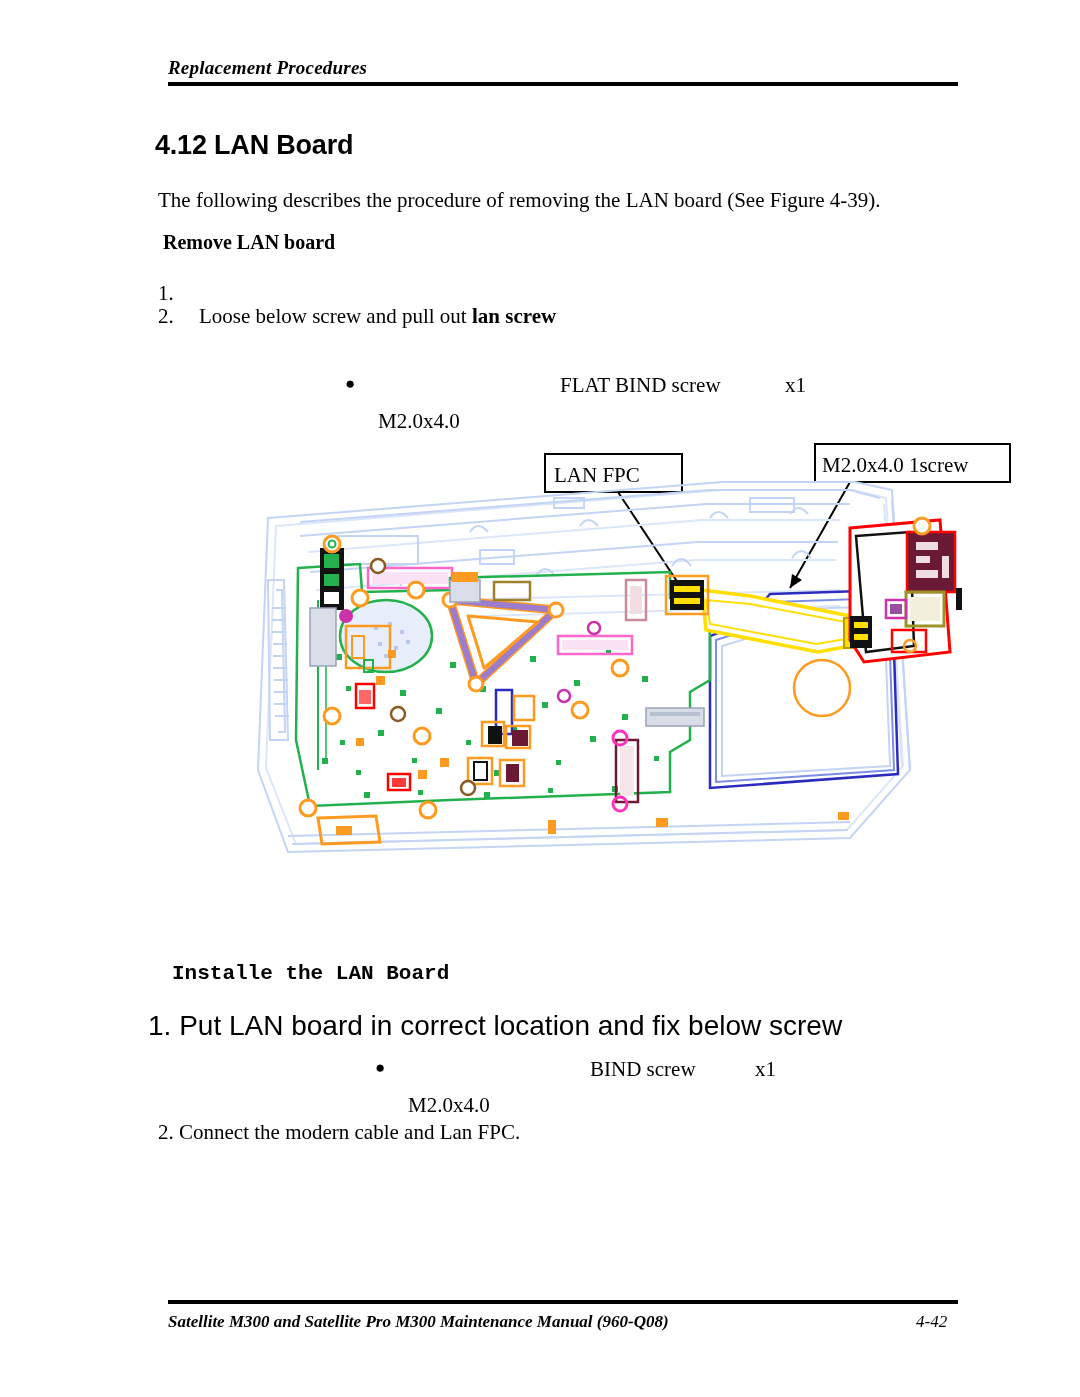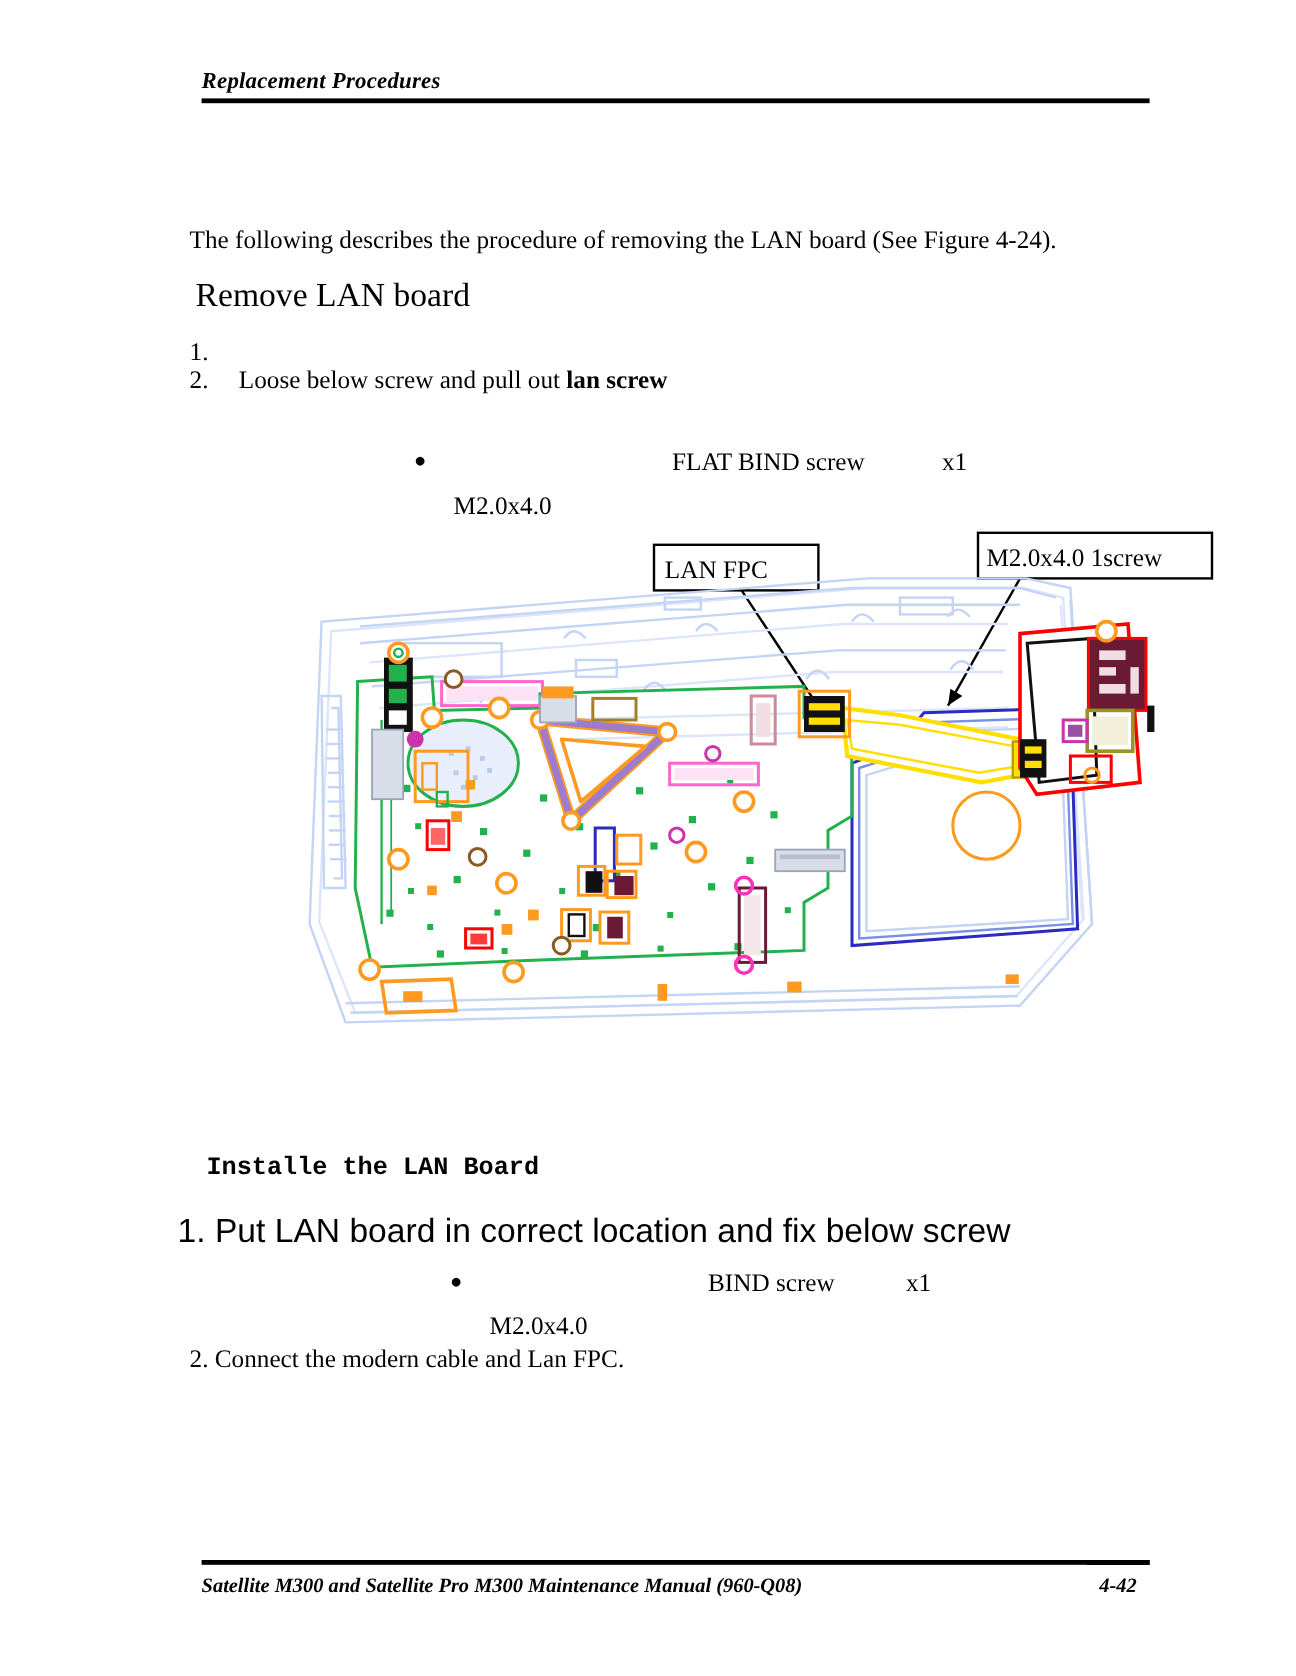--- a/index.html
+++ b/index.html
@@ -50,22 +50,22 @@
     font-family: "Liberation Sans", "DejaVu Sans", sans-serif;
     font-weight: bold;
     font-size: 27px;
     letter-spacing: -0.2px;
   }
   #remove-heading {
     position: absolute;
     left: 163px;
     top: 231px;
     font-family: "Liberation Serif", "DejaVu Serif", serif;
-    font-weight: normal;
-    font-size: 28px;
+    font-weight: bold;
+    font-size: 20px;
   }
   #install-heading {
     position: absolute;
     left: 172px;
     top: 962px;
     font-family: Liberation Mono, monospace;
     font-weight: bold;
     font-size: 21px;
   }
 
@@ -198,37 +198,38 @@
     left: 168px;
     top: 12px;
     font-weight: bold;
     font-style: italic;
     font-size: 17px;
   }
   #footer-page {
     position: absolute;
     left: 916px;
     top: 12px;
-    font-weight: bold;
+    font-weight: normal;
     font-style: italic;
     font-size: 17px;
   }
 </style>
 </head>
 <body>
 
 <div class="page">
 
   <div id="running-header">
     <div class="htext">Replacement Procedures</div>
     <div class="hrule"></div>
   </div>
 
-
-  <div id="intro-paragraph">The following describes the procedure of removing the LAN board (See Figure 4-24).</div>
+  <div id="section-heading">4.12 LAN Board</div>
+
+  <div id="intro-paragraph">The following describes the procedure of removing the LAN board (See Figure 4-39).</div>
 
   <div id="remove-heading">Remove LAN board</div>
 
   <div class="numlist" id="remove-steps">
     <div class="numitem">
       <span class="num">1.</span>
     </div>
     <div class="numitem">
       <span class="num">2.</span>
       <span>Loose below screw and pull out </span><b>lan screw</b>

